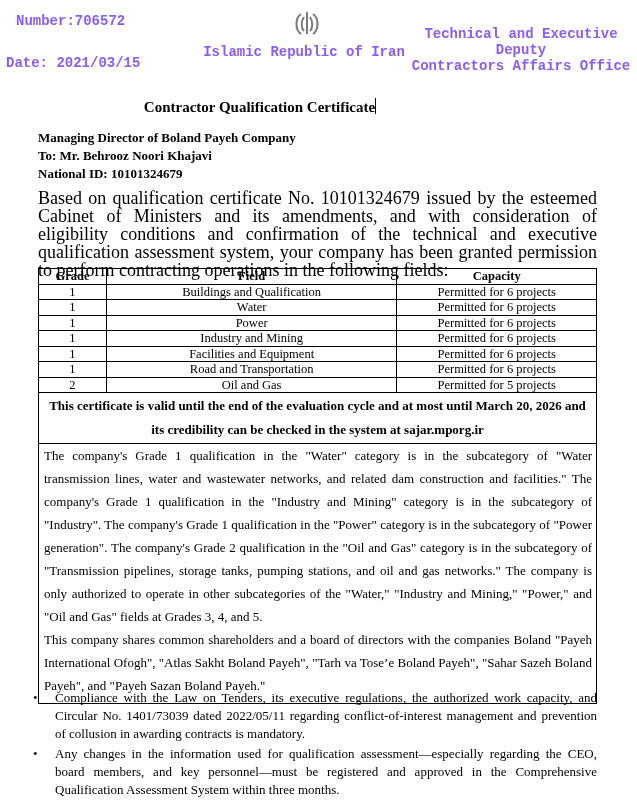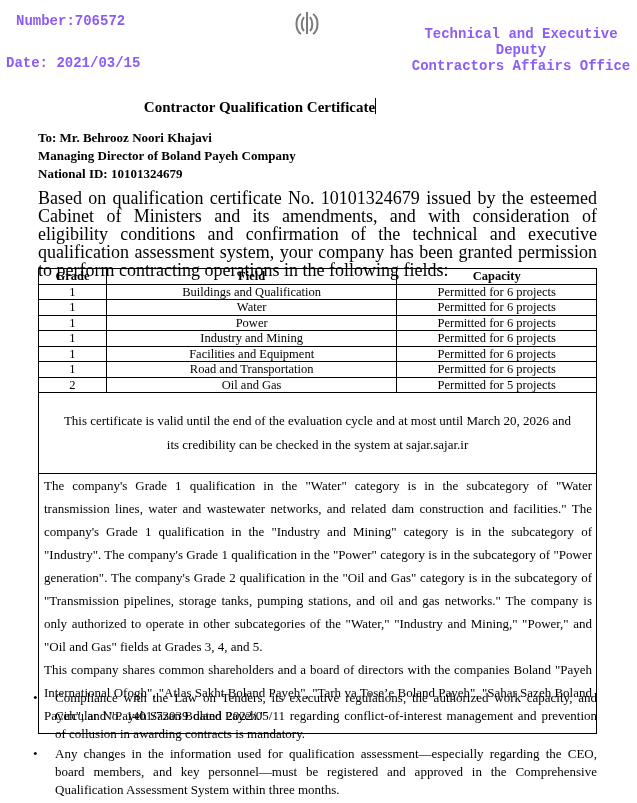--- a/index.html
+++ b/index.html
@@ -11,21 +11,21 @@
   #emblem { left: 292px; top: 11px; width: 30px; height: 26px; }
   #org { left: 190px; top: 44px; width: 228px; text-align: center; font-size: 14px; line-height: 17px; }
   #deputy { left: 405px; top: 26px; width: 232px; text-align: center; font-size: 14px; line-height: 16px; }
   #title { position: absolute; left: 0; width: 520px; top: 98px; text-align: center; font-weight: bold; font-size: 15px; }
   #title .caret { display: inline-block; width: 1px; height: 16px; background: #000; vertical-align: -2px; }
   #addr { position: absolute; left: 38px; top: 129px; font-weight: bold; font-size: 13px; line-height: 18px; }
   #intro { position: absolute; left: 38px; top: 189px; width: 559px; font-size: 18px; line-height: 18px; text-align: justify; }
   #table { position: absolute; left: 38px; top: 268px; width: 559px; border-collapse: collapse; font-size: 12.5px; }
   #table th, #table td { border: 1px solid #000; text-align: center; padding: 0; line-height: 14.5px; }
   #table th { font-weight: bold; }
-  #table td.note { font-weight: normal; font-size: 13px; line-height: 24px; padding: 16px 4px; }
+  #table td.note { font-weight: bold; font-size: 13px; line-height: 24px; padding: 1px 4px; }
   #table td.details { text-align: justify; font-size: 13px; line-height: 23px; padding: 0 4px 6px 5px; font-weight: normal; }
   #table td.details p { margin: 0; }
   #bullets { position: absolute; left: 30px; top: 689px; width: 567px; margin: 0; padding: 0; list-style: none; font-size: 13px; line-height: 18px; }
   #bullets li { position: relative; padding-left: 25px; text-align: justify; margin-bottom: 2px; }
   #bullets li .dot { position: absolute; left: 3px; top: 0; }
 </style>
 </head>
 <body>
 
 <div class="hdr" id="number">Number:706572</div>
@@ -38,32 +38,33 @@
       <path d="M21 3 C27 7 27 19 21 23"></path>
       <path d="M12 6 C9 10 9 17 12 20"></path>
       <path d="M18 6 C21 10 21 17 18 20"></path>
       <path d="M15 2 L15 23"></path>
     </g>
     <path d="M13.5 2 L15 0.5 L16.5 2 Z" fill="#7a7a7a"></path>
   </svg>
 </div>
 
 <div class="hdr" id="org">
+  <div>Islamic Republic of Iran</div>
 </div>
 
 <div class="hdr" id="deputy">
   <div>Technical and Executive Deputy</div>
   <div>Contractors Affairs Office</div>
 </div>
 
 <div id="title"><span>Contractor Qualification Certificate</span><span class="caret"></span></div>
 
 <div id="addr">
+  <div>Managing Director of Boland Payeh Company</div>
   <div>To: Mr. Behrooz Noori Khajavi</div>
-  <div>Managing Director of Boland Payeh Company</div>
   <div>National ID: 10101324679</div>
 </div>
 
 <div id="intro">Based on qualification certificate No. 10101324679 issued by the esteemed Cabinet of Ministers and its amendments, and with consideration of eligibility conditions and confirmation of the technical and executive qualification assessment system, your company has been granted permission to perform contracting operations in the following fields:</div>
 
 <table id="table">
   <colgroup>
       <col style="width:68px">
       <col style="width:291px">
       <col style="width:200px">
@@ -107,21 +108,21 @@
       <td>Permitted for 6 projects</td>
     </tr>
     <tr>
       <td>2</td>
       <td>Oil and Gas</td>
       <td>Permitted for 5 projects</td>
     </tr>
     <tr>
       <td class="note" colspan="3">
         <div>This certificate is valid until the end of the evaluation cycle and at most until March 20, 2026 and</div>
-        <div>its credibility can be checked in the system at sajar.sajar.ir</div>
+        <div>its credibility can be checked in the system at sajar.mporg.ir</div>
       </td>
     </tr>
     <tr>
       <td class="details" colspan="3">
         <p>The company's Grade 1 qualification in the "Water" category is in the subcategory of "Water transmission lines, water and wastewater networks, and related dam construction and facilities." The company's Grade 1 qualification in the "Industry and Mining" category is in the subcategory of "Industry". The company's Grade 1 qualification in the "Power" category is in the subcategory of "Power generation". The company's Grade 2 qualification in the "Oil and Gas" category is in the subcategory of "Transmission pipelines, storage tanks, pumping stations, and oil and gas networks." The company is only authorized to operate in other subcategories of the "Water," "Industry and Mining," "Power," and "Oil and Gas" fields at Grades 3, 4, and 5.</p>
         <p>This company shares common shareholders and a board of directors with the companies Boland "Payeh International Ofogh", "Atlas Sakht Boland Payeh", "Tarh va Tose’e Boland Payeh", "Sahar Sazeh Boland Payeh", and "Payeh Sazan Boland Payeh."</p>
       </td>
     </tr>
   </tbody>
 </table>

